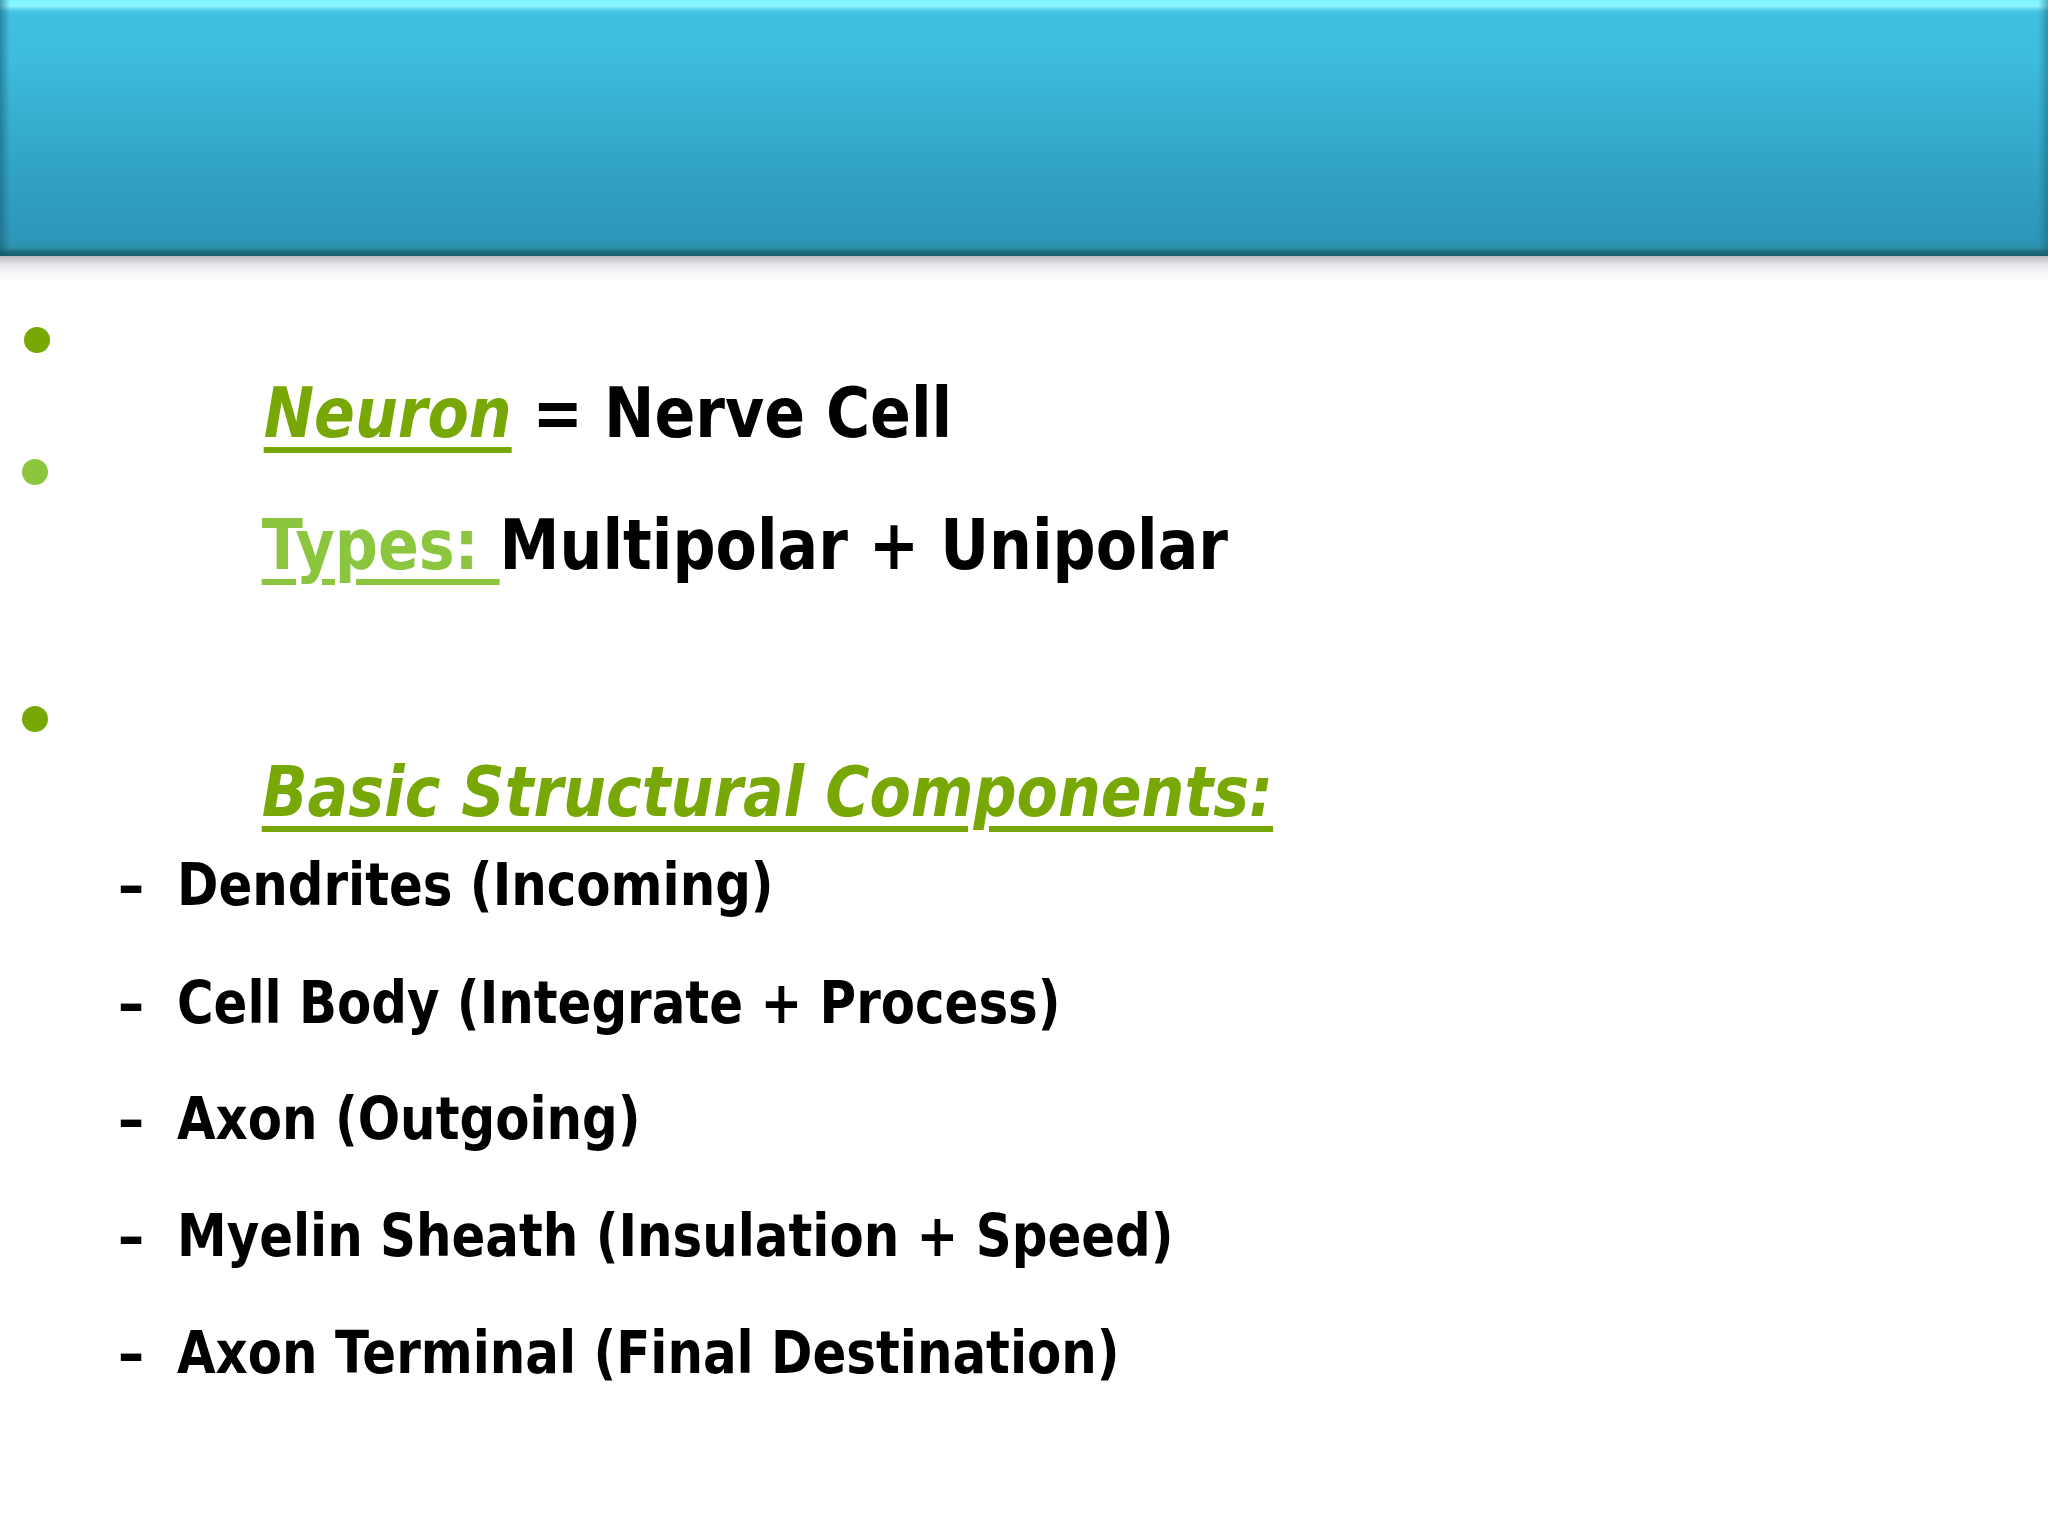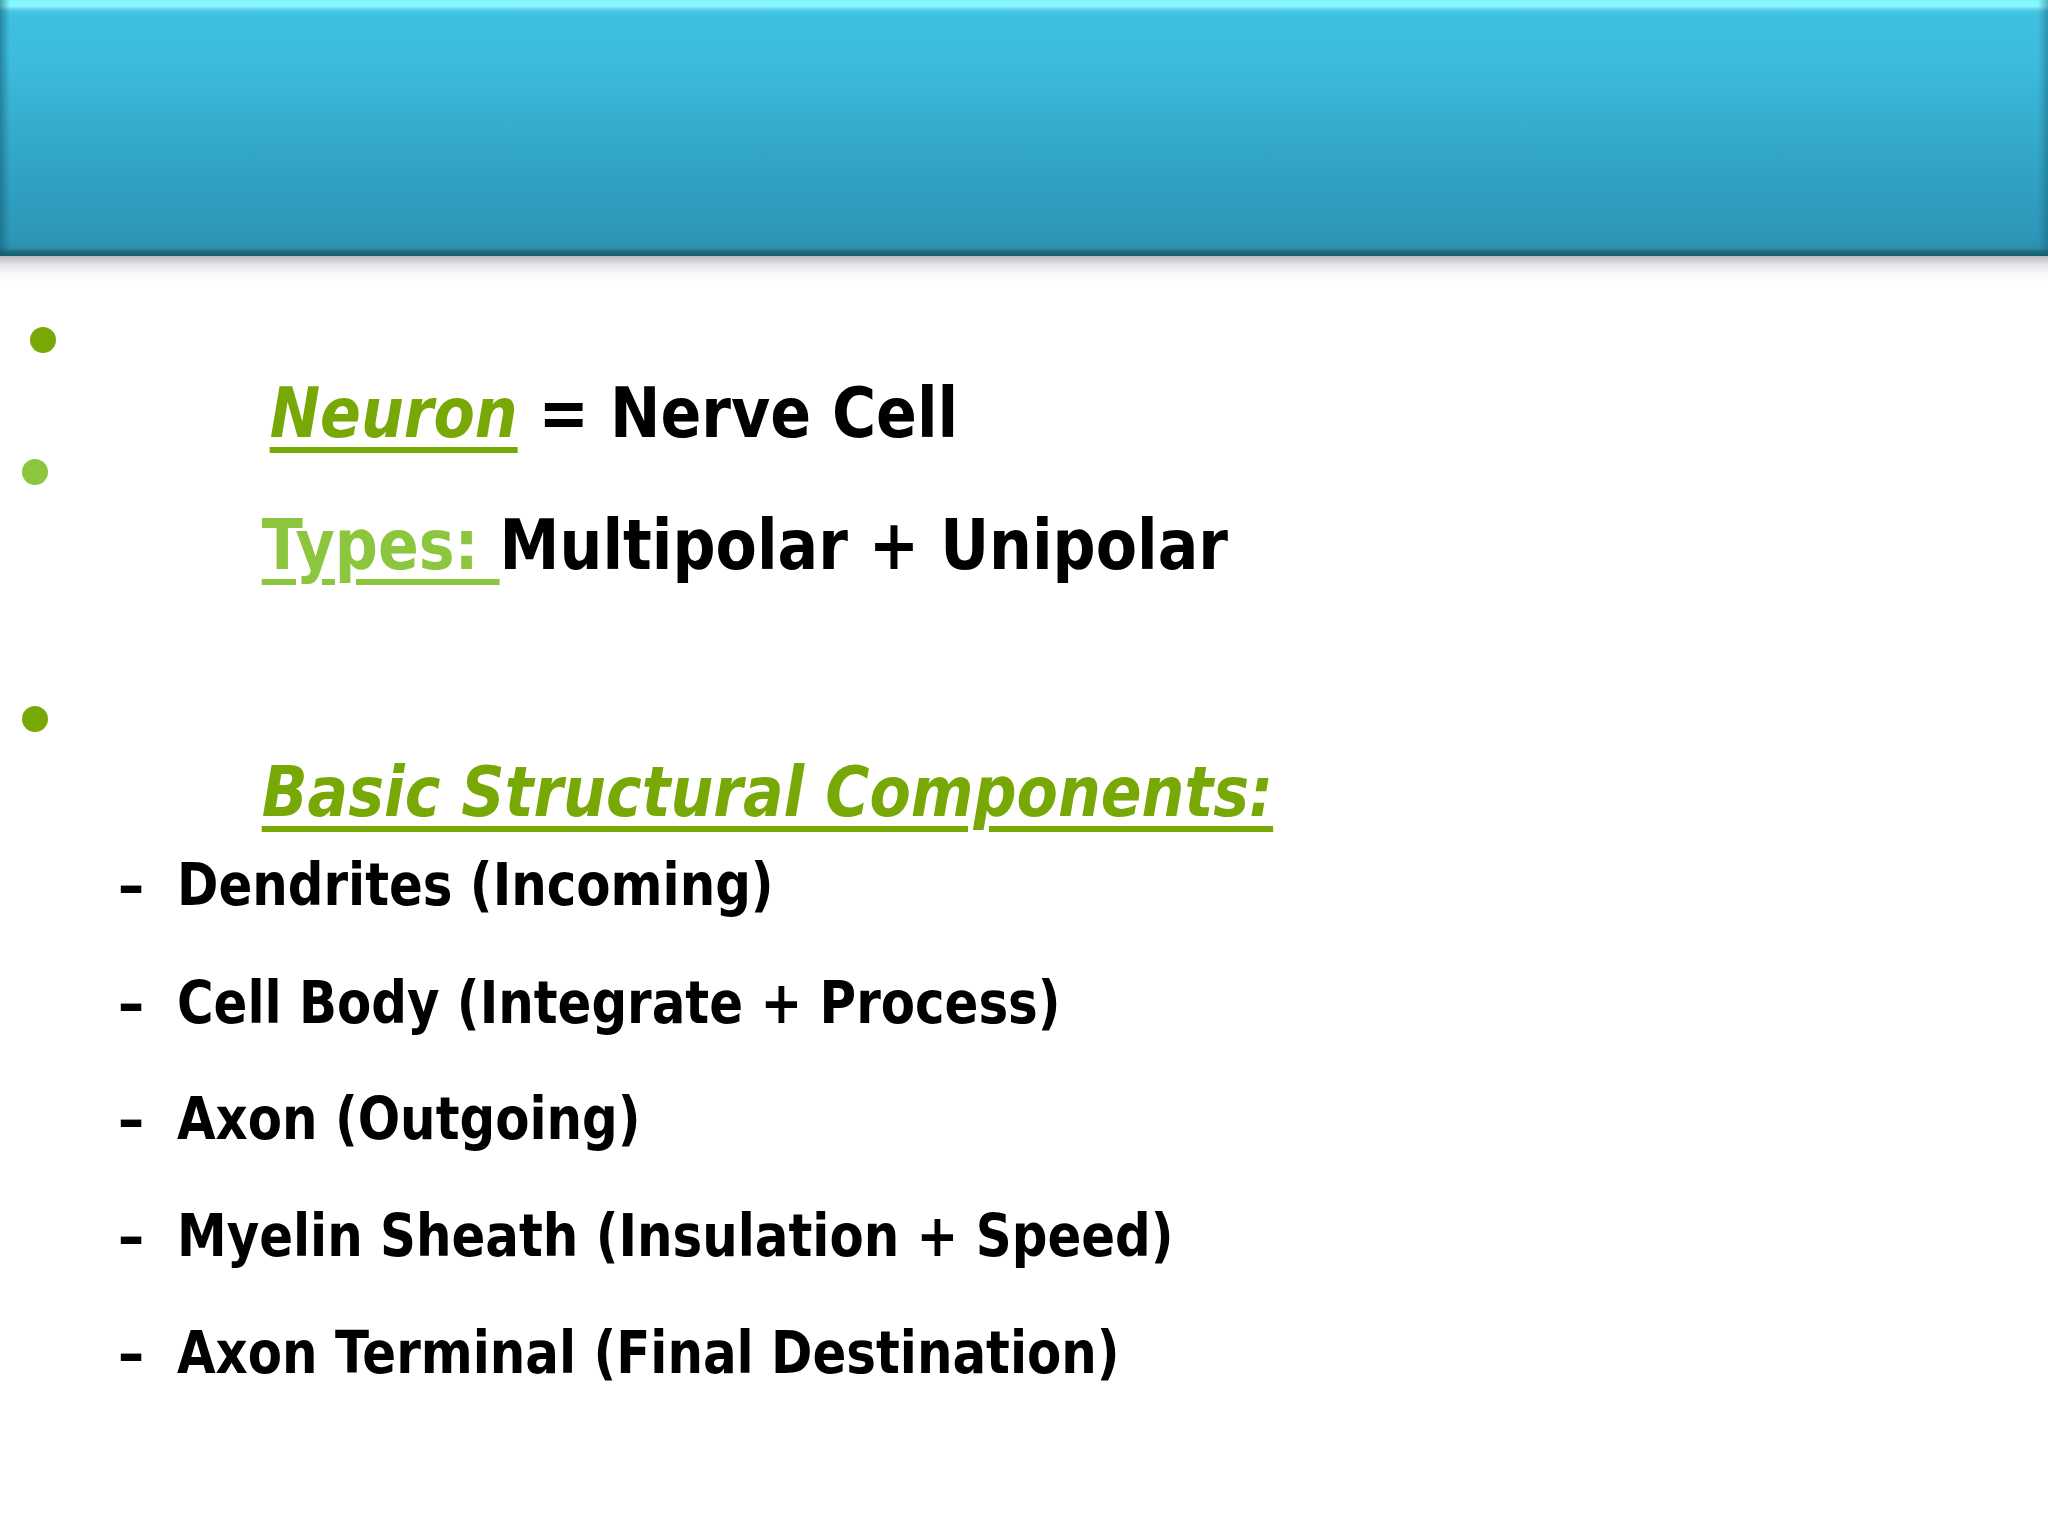--- a/index.html
+++ b/index.html
@@ -182,21 +182,21 @@
 
   <div class="title-banner">
     <div class="banner-edge-left"></div>
     <div class="banner-edge-right"></div>
   </div>
   <div class="slide-title">(1)  Neurons</div>
   <div class="banner-fade"></div>
 
   <div class="body-area">
 
-    <div class="bullet-row" style="left:30px; top:52px;">
+    <div class="bullet-row" style="left:24px; top:52px;">
       <span class="bullet-dot" id="dot0" style="background: rgb(119, 168, 6);"></span>
       <span style="display:inline-block; width:46px;"></span>
       <span class="bullet-text">
         <span class="em-green" id="hl0" style="color: rgb(119, 168, 6); text-decoration-color: rgb(119, 168, 6);">Neuron</span><span id="rs0" style="color: rgb(0, 0, 0);"> = Nerve Cell</span>
       </span>
     </div>
 
     <div class="bullet-row" style="left:22px; top:184px;">
       <span class="bullet-dot" id="dot1" style="background: rgb(140, 198, 63);"></span>
       <span style="display:inline-block; width:46px;"></span>

